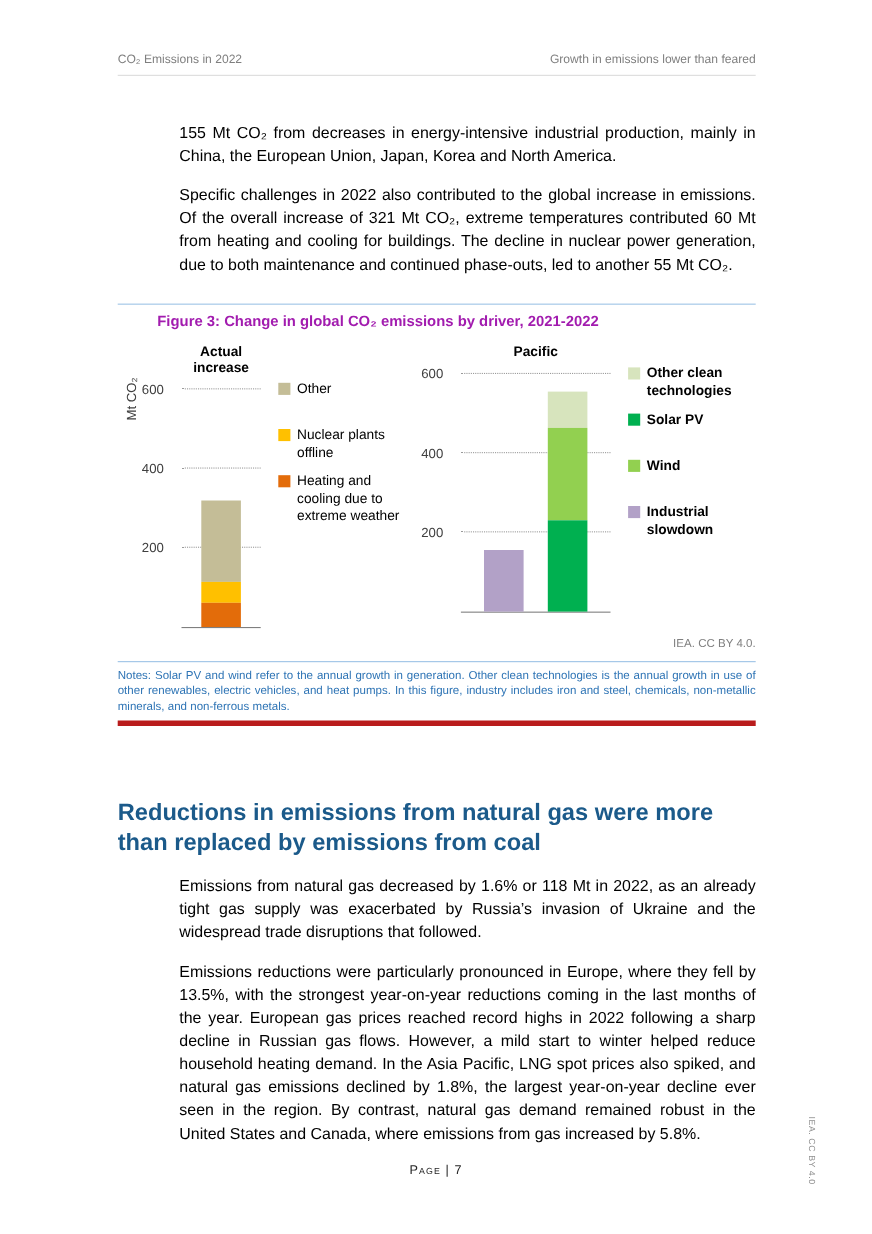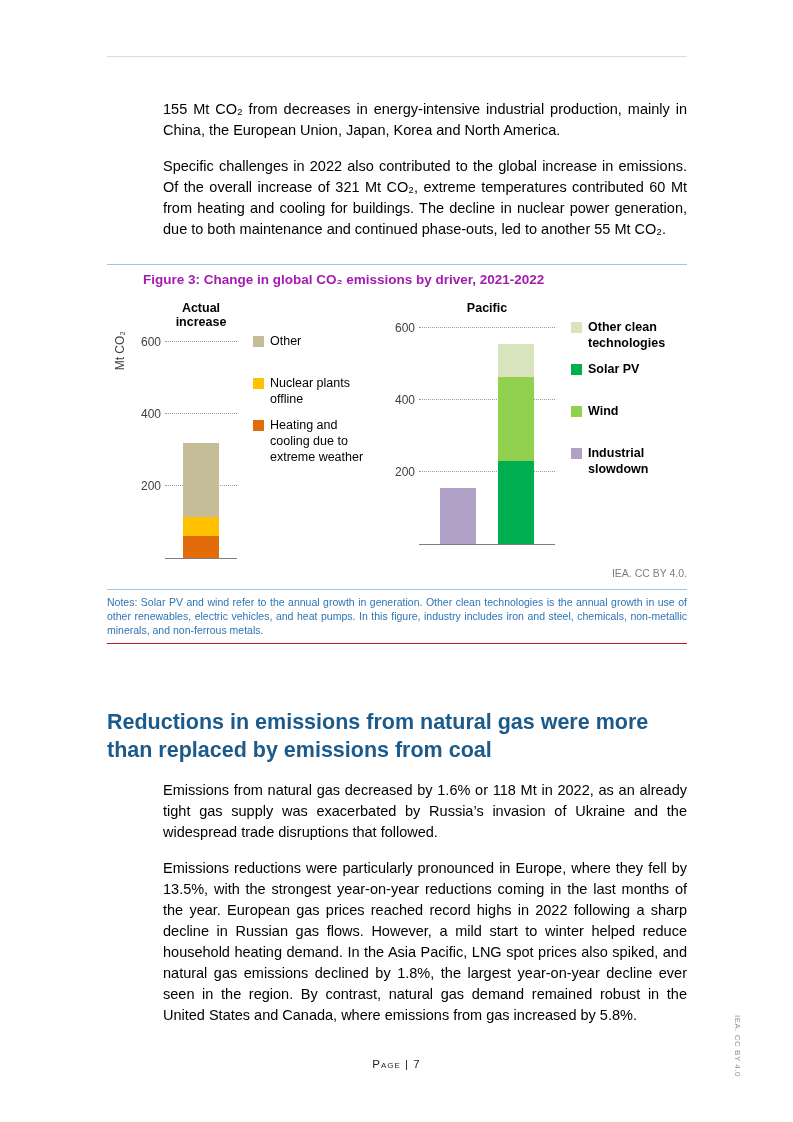--- a/index.html
+++ b/index.html
@@ -22,50 +22,54 @@
   .y-axis-label{
     position:absolute;left:0;top:30px;writing-mode:vertical-rl;transform:rotate(180deg);
     font-size:12px;color:#404040;white-space:nowrap;
   }
   .chart-panels{display:flex;}
   .panel + .panel{margin-left:12px;}
   .panel-titlerow{display:flex;margin-bottom:6px;}
   .panel-title{font-size:12.5px;font-weight:bold;text-align:center;}
   .panel-row{display:flex;align-items:flex-start;}
   .ticks{position:relative;width:34px;flex:none;}
-  .tick{position:absolute;right:4px;font-size:12px;color:#404040;}
+  .tick{position:absolute;right:16px;font-size:12px;color:#404040;}
   .plot{position:relative;border-bottom:1px solid #7f7f7f;flex:none;}
   .gridline{position:absolute;left:0;right:0;border-top:1px dotted #9a9a9a;}
   .bars{position:absolute;left:0;right:0;top:0;bottom:0;display:flex;justify-content:space-evenly;align-items:flex-end;}
   .bar{width:36px;display:flex;flex-direction:column-reverse;}
   .seg{width:100%;}
   .legend{margin-left:16px;margin-top:-2px;flex:none;}
   .legend-item{display:flex;align-items:flex-start;min-height:42px;font-size:12.5px;line-height:16px;}
   .swatch{width:11px;height:11px;flex:none;margin:3px 6px 0 0;}
   .credit{text-align:right;font-size:10.5px;color:#7f7f7f;margin-top:8px;}
-  .notes-block{margin-top:10px;border-top:1px solid #9dc3e6;border-bottom:1px solid #b91c1c;padding:5px 0 6px;}
+  .notes-block{margin-top:10px;border-top:1px solid #9dc3e6;border-bottom:5px solid #b91c1c;padding:5px 0 6px;}
   .notes{font-size:10.5px;line-height:14px;color:#2e74b5;text-align:justify;}
   
   .section-heading{
     margin:64px 0 0;font-size:21.5px;line-height:28px;font-weight:bold;color:#1b5a8a;
   }
   
   .footer{position:absolute;top:1058px;left:0;width:100%;text-align:center;font-size:11.5px;color:#262626;}
   .footer span{font-variant:small-caps;letter-spacing:1px;}
   .side-label{
     position:absolute;right:51px;top:1015px;writing-mode:vertical-rl;
     font-size:8px;color:#8f8f8f;letter-spacing:0.5px;
   }
 </style>
 </head>
 <body>
 
 <div class="page">
   <div class="content">
 
+    <div class="header">
+      <span>CO₂ Emissions in 2022</span>
+      <span>Growth in emissions lower than feared</span>
+    </div>
     <div class="header-rule"></div>
 
     <div class="body-indent">
       <p>155 Mt CO₂ from decreases in energy-intensive industrial production, mainly in China, the European Union, Japan, Korea and North America.</p>
       <p>Specific challenges in 2022 also contributed to the global increase in emissions. Of the overall increase of 321 Mt CO₂, extreme temperatures contributed 60 Mt from heating and cooling for buildings. The decline in nuclear power generation, due to both maintenance and continued phase-outs, led to another 55 Mt CO₂.</p>
     </div>
 
     <div class="figure">
       <div class="figure-title">Figure 3: Change in global CO₂ emissions by driver, 2021-2022</div>
 

